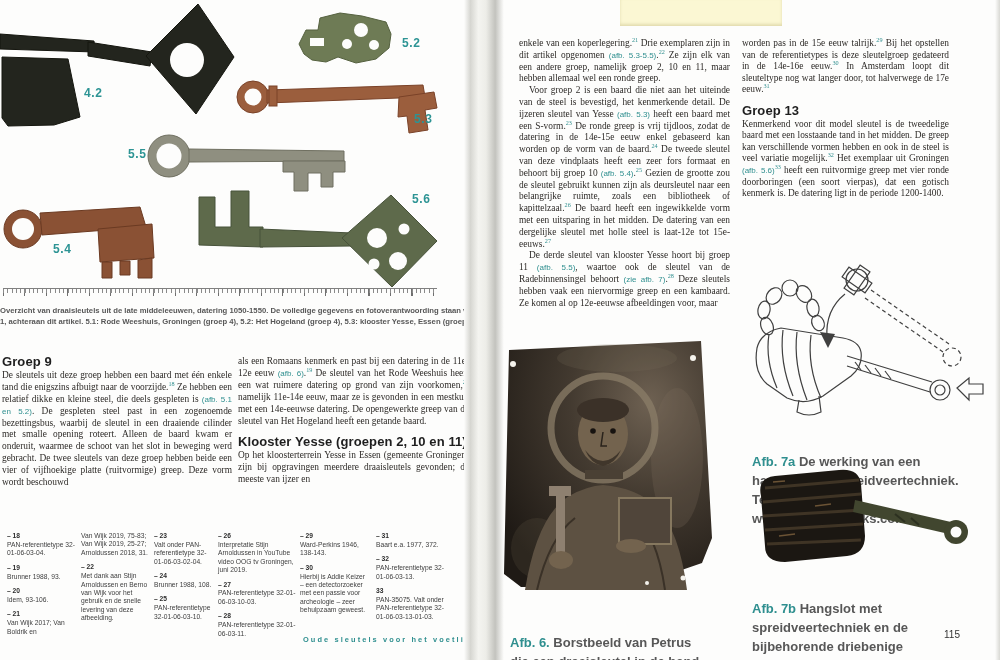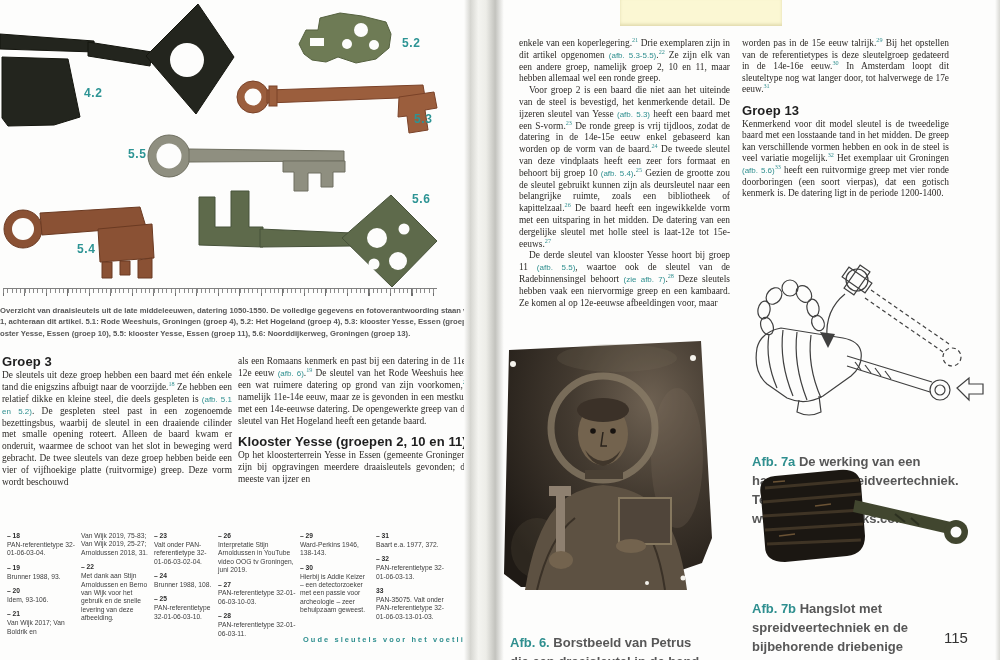--- a/index.html
+++ b/index.html
@@ -24,21 +24,21 @@
   
   .fn-col{position:absolute;top:532px;font-size:6.7px;line-height:8.4px;color:#3d3d3d;}
   .fn-block{margin-bottom:6px;}
   .fn-num{display:block;font-weight:bold;color:#2c2c2c;margin-bottom:.5px;}
   
   .cap{position:absolute;font-size:13px;line-height:19px;font-weight:bold;color:#575757;margin-top:32px;}
   .cap .lab{color:#2f8f8f;}
   
   .runfoot{position:absolute;left:303px;top:635px;color:#2f8f8f;font-size:7.4px;font-weight:bold;
            letter-spacing:2.1px;white-space:nowrap;}
-  .pageno{position:absolute;left:944px;top:629px;font-size:15px;color:#333;}
+  .pageno{position:absolute;left:944px;top:629px;font-size:10px;color:#333;}
   #ruler{position:absolute;left:3px;top:288px;width:434px;height:7px;border-top:1px solid #808080;
          background-image:repeating-linear-gradient(90deg,#8a8a8a 0 1px,transparent 1px 4.3px),
                           repeating-linear-gradient(90deg,#6f6f6f 0 1px,transparent 1px 21.5px);
          background-size:100% 4px,100% 7px;background-repeat:no-repeat;}
   #gutter{position:absolute;left:464px;top:0;width:40px;height:660px;
           background:linear-gradient(90deg,#fdfdfc 0%,#d6d6d1 16%,#f4f4f0 36%,#ededE8 55%,#c3c3be 78%,#fefefd 100%);}
   #edge-r{position:absolute;right:0;top:0;width:5px;height:660px;
           background:linear-gradient(90deg,rgba(0,0,0,0),#d9d9d4);}
   #sticky{position:absolute;left:620px;top:0;width:162px;height:26px;background:#fbf7d3;
           box-shadow:inset 0 -2px 3px rgba(180,170,110,.35);}
@@ -103,34 +103,33 @@
       <circle cx="398" cy="261" r="9" fill="#fdfdfc"></circle>
       <circle cx="404" cy="229" r="5.5" fill="#fdfdfc"></circle>
       <circle cx="374" cy="264" r="5.5" fill="#fdfdfc"></circle>
     </svg>
 
     <div id="key-labels">
         <span class="key-label" style="left: 84px; top: 86px;">4.2</span>
         <span class="key-label" style="left: 402px; top: 36px;">5.2</span>
         <span class="key-label" style="left: 374px; top: 112px; margin-left: 40px;">5.3</span>
         <span class="key-label" style="left: 128px; top: 147px; text-align: center;">5.5</span>
-        <span class="key-label" style="left: 53px; top: 242px; margin-left: 24px;">5.4</span>
+        <span class="key-label" style="left: 53px; top: 242px;">5.4</span>
         <span class="key-label" style="left: 412px; top: 192px;">5.6</span>
       </div>
 
     <div id="ruler"></div>
 
     <div id="fig-caption">
         <div class="fig-caption-line">Overzicht van draaisleutels uit de late middeleeuwen, datering 1050-1550. De volledige gegevens en fotoverantwoording staan vermeld</div>
         <div class="fig-caption-line">1, achteraan dit artikel. 5.1: Rode Weeshuis, Groningen (groep 4), 5.2: Het Hogeland (groep 4), 5.3: klooster Yesse, Essen (groep 2),</div>
-        <div class="fig-caption-line">oster Yesse, Essen (groep 10), 5.5: klooster Yesse, Essen (groep 11), 5.6: Noorddijkerweg, Groningen (groep 13).</div>
       </div>
 
     <div class="body-col" style="left:2px;top:356px;width:230px;">
-      <h4 class="subhead">Groep 3</h4>
+      <h4 class="subhead">Groep 9</h4>
       <p>De sleutels uit deze groep hebben een baard met één enkele tand die enigszins afbuigt naar de voorzijde.<sup>18</sup> Ze hebben een relatief dikke en kleine steel, die deels gespleten is <span class="ref">(afb. 5.1 en 5.2)</span>. De gespleten steel past in een zogenoemde bezettingsbus, waarbij de sleutel in een draaiende cilinder met smalle opening roteert. Alleen de baard kwam er onderuit, waarmee de schoot van het slot in beweging werd gebracht. De twee sleutels van deze groep hebben beide een vier of vijfhoekige platte (ruitvormige) greep. Deze vorm wordt beschouwd</p>
     </div>
     <div class="body-col" style="left:238px;top:356px;width:231px;">
       <p>als een Romaans kenmerk en past bij een datering in de 11e-12e eeuw <span class="ref">(afb. 6)</span>.<sup>19</sup> De sleutel van het Rode Weeshuis heeft een wat ruimere datering op grond van zijn voorkomen,<sup>20</sup> namelijk 11e-14e eeuw, maar ze is gevonden in een mestkuil met een 14e-eeuwse datering. De opengewerkte greep van de sleutel van Het Hogeland heeft een getande baard.</p>
       <h4 class="subhead mt">Klooster Yesse (groepen 2, 10 en 11)</h4>
       <p>Op het kloosterterrein Yesse in Essen (gemeente Groningen) zijn bij opgravingen meerdere draaisleutels gevonden; de meeste van ijzer en</p>
     </div>
 
     <div>
       <div class="fn-col" style="left:7px;width:68px;">

